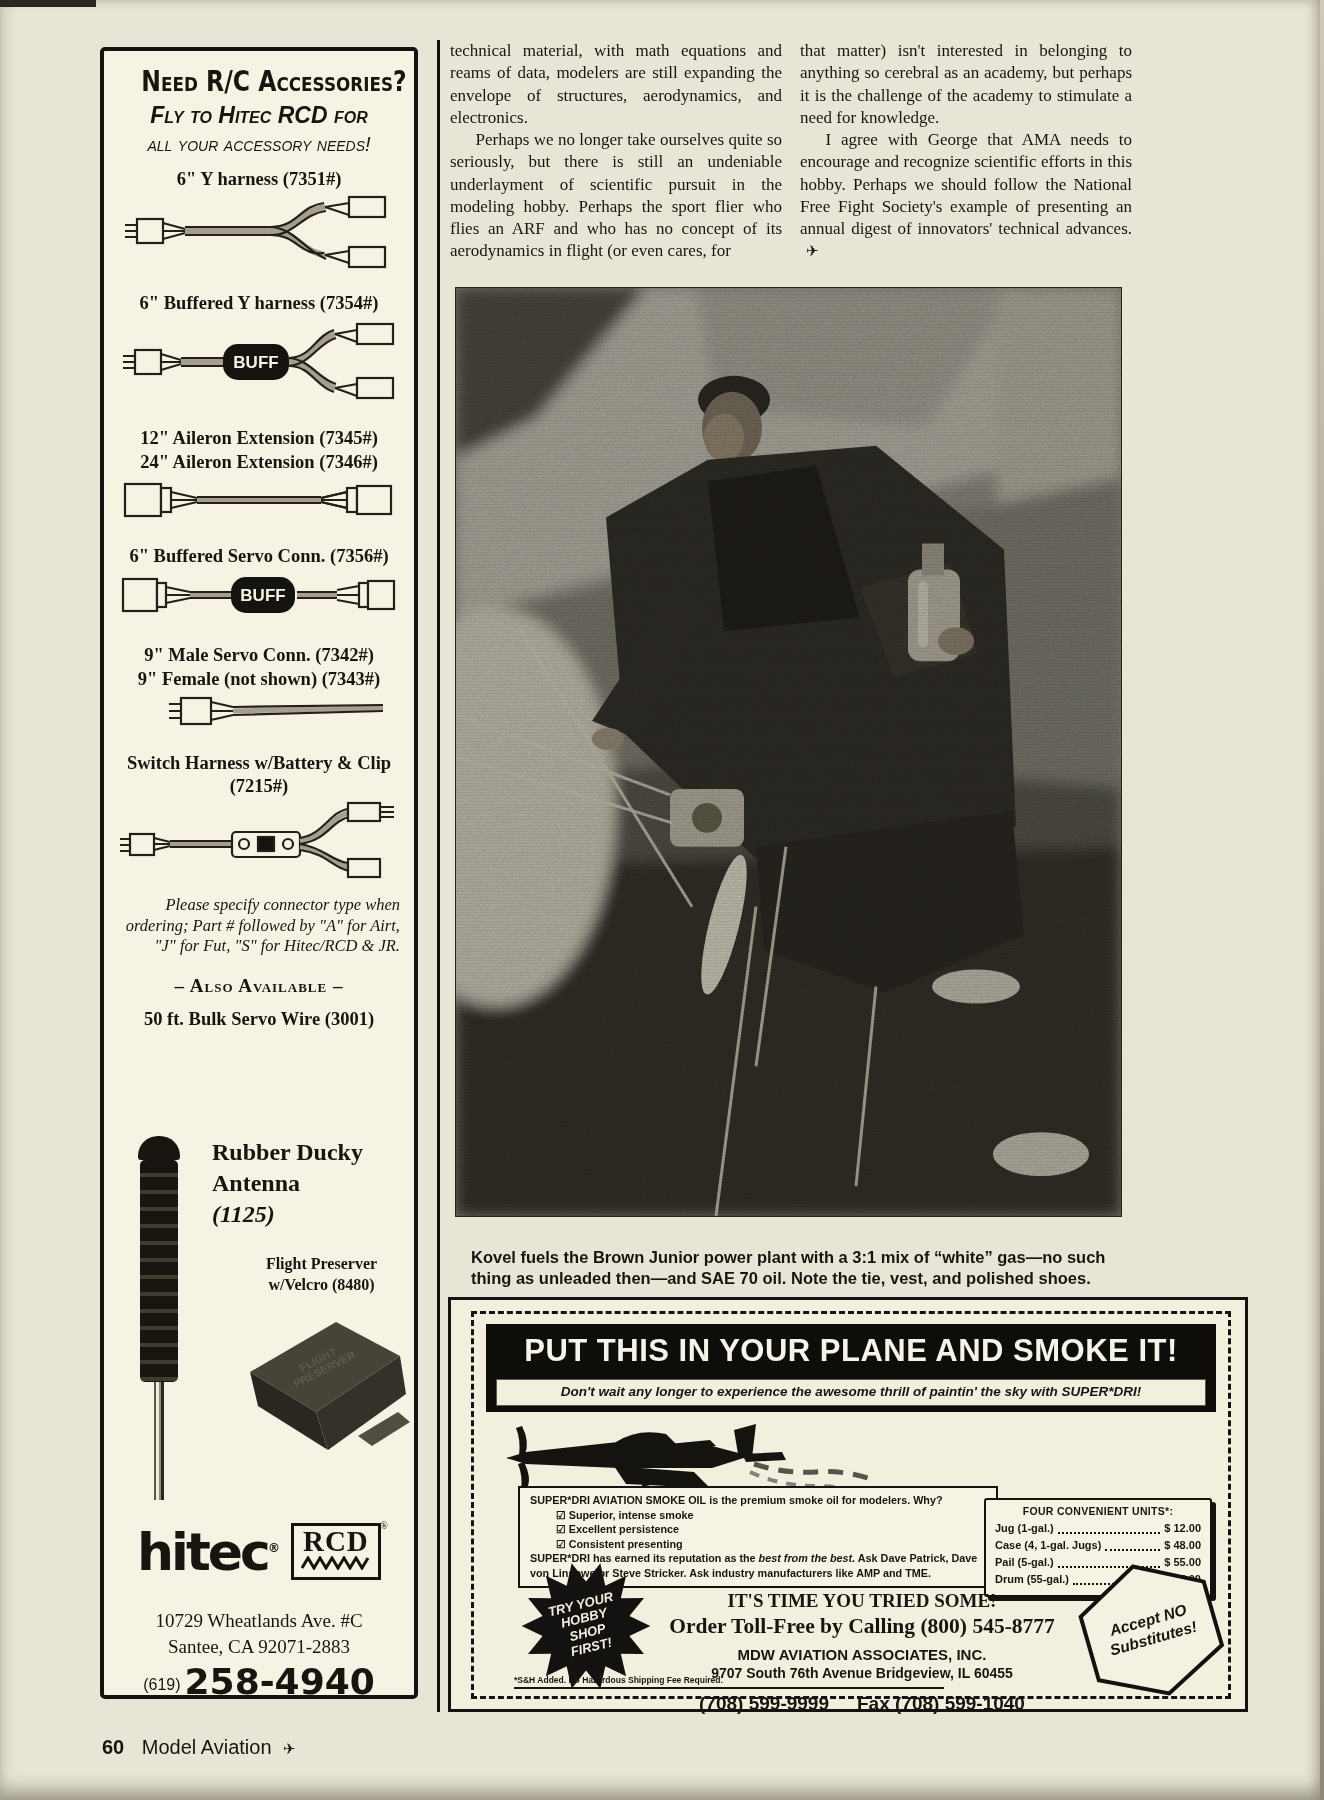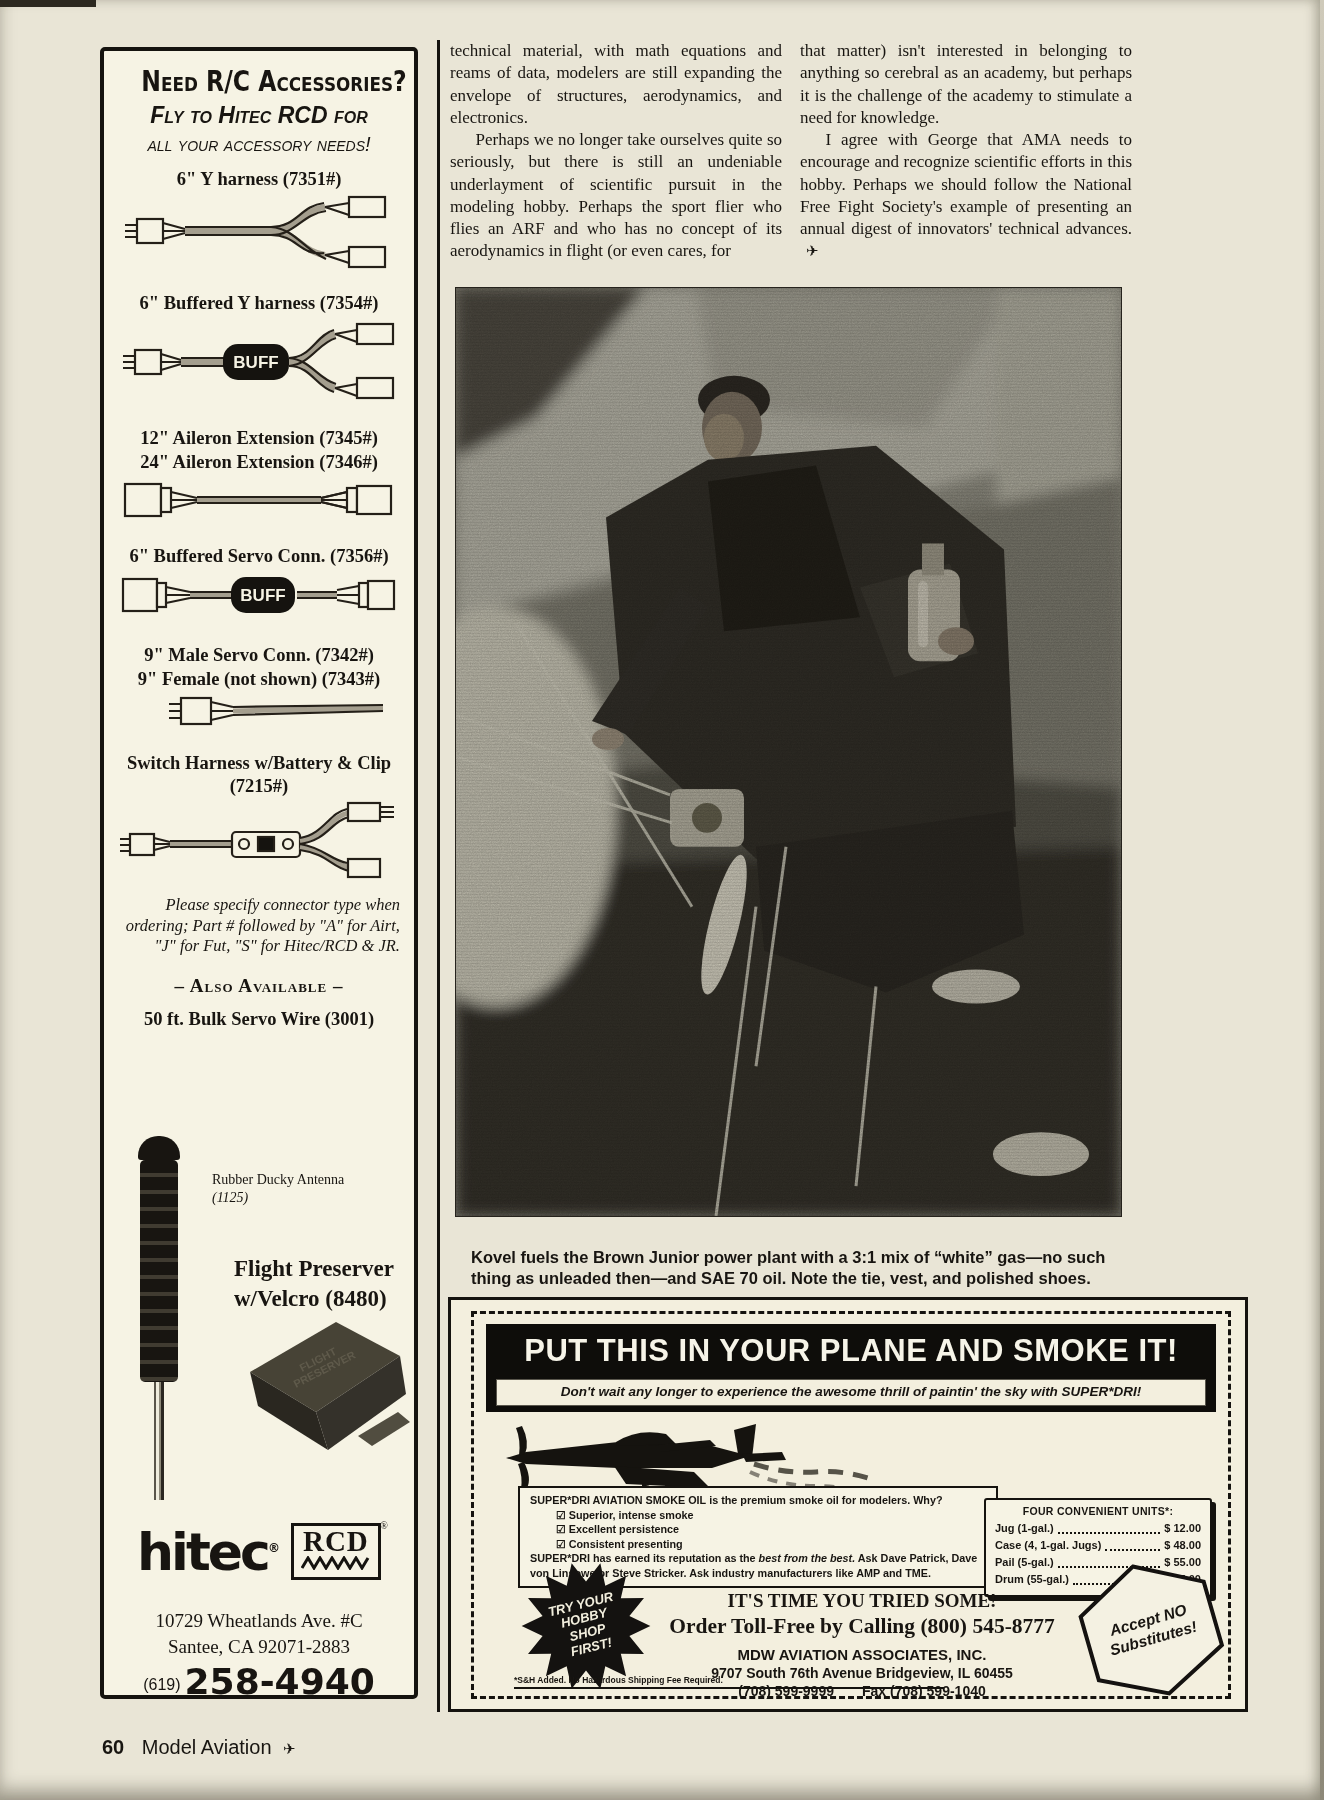--- a/index.html
+++ b/index.html
@@ -30,23 +30,23 @@
   .h-note{font-style:italic;font-size:16.5px;line-height:1.25;text-align:right;margin-top:14px;padding:0 2px;}
   .h-also{font-weight:700;font-variant:small-caps;font-size:19px;letter-spacing:1px;margin-top:18px;}
   .h-bulk{font-weight:600;font-size:18.5px;margin-top:12px;}
   .ant-sect{position:relative;height:470px;margin-top:10px;text-align:left;}
   .antenna{position:absolute;left:22px;top:96px;width:42px;}
   .ant-cap{width:42px;height:24px;background:#181511;border-radius:20px 20px 3px 3px;}
   .ant-body{width:38px;margin:0 auto;height:222px;border-radius:5px;
             background:repeating-linear-gradient(180deg,#181511 0 13px,#403b31 13px 17px);}
   .ant-rod{width:10px;height:118px;margin:0 auto;
            background:linear-gradient(90deg,#5a554a 0 2px,#efecdd 2px 5px,#8d8878 5px 7px,#2a2620 7px 10px);}
-  .ant-label{position:absolute;left:96px;top:131px;width:195px;font-weight:400;font-size:14px;line-height:1.3;}
-  .pres-label{position:absolute;left:118px;top:214px;width:175px;text-align:left;
-              font-weight:600;font-size:23px;line-height:1.3;}
+  .ant-label{position:absolute;left:96px;top:97px;width:195px;font-weight:700;font-size:24px;line-height:1.3;}
+  .pres-label{position:absolute;left:118px;top:214px;width:175px;text-align:center;
+              font-weight:600;font-size:16px;line-height:1.3;}
   .pres-svg{position:absolute;left:124px;top:274px;}
   .logo-row{display:flex;align-items:center;justify-content:center;gap:14px;margin-top:6px;height:72px;}
   .hitec-word{font-family:"DejaVu Sans",sans-serif;font-weight:800;font-size:52px;
               letter-spacing:-3px;line-height:1;}
   .hitec-reg{font-size:12px;vertical-align:18px;}
   .rcd-box{border:3px solid #15130f;padding:1px 7px 3px;text-align:center;background:#f6f3e4;position:relative;}
   .rcd-text{font-family:"Liberation Serif",serif;font-weight:700;font-size:29px;line-height:1;letter-spacing:1px;}
   .rcd-reg{position:absolute;right:-10px;top:-6px;font-size:10px;}
   .h-addr{font-size:19px;margin-top:20px;line-height:1.35;}
   .h-phone{margin-top:2px;}
@@ -103,21 +103,21 @@
   .why-box .it{font-style:italic;}
   .starburst{position:absolute;left:46px;top:246px;width:132px;height:132px;}
   .star-text{position:absolute;inset:0;display:flex;align-items:center;justify-content:center;
              transform:rotate(-14deg);color:#f3efde;font-family:"Liberation Sans",sans-serif;
              font-weight:700;font-style:italic;font-size:13px;line-height:1.12;text-align:center;white-space:pre-line;}
   .cta{position:absolute;left:168px;top:276px;width:440px;text-align:center;}
   .cta1{font-family:"Liberation Serif",serif;font-weight:700;font-size:19px;}
   .cta2{font-family:"Liberation Serif",serif;font-weight:700;font-size:21.5px;margin-top:2px;}
   .cta-co{font-family:"Liberation Sans",sans-serif;font-weight:700;font-size:15px;margin-top:7px;}
   .cta-addr{font-family:"Liberation Sans",sans-serif;font-weight:700;font-size:14px;margin-top:2px;}
-  .cta-tel{font-family:"Liberation Sans",sans-serif;font-weight:700;font-size:14px;margin-top:2px;}
+  .cta-tel{font-family:"Liberation Sans",sans-serif;font-weight:700;font-size:19px;margin-top:12px;}
   .cta-tel .gap{display:inline-block;width:28px;}
   .badge{position:absolute;left:604px;top:246px;width:146px;height:140px;transform:rotate(-16deg);}
   .badge-text{position:absolute;inset:0;display:flex;align-items:center;justify-content:center;
               font-family:"Liberation Sans",sans-serif;font-weight:700;font-style:italic;font-size:15.5px;
               line-height:1.2;text-align:center;white-space:pre-line;}
   .fine-print{position:absolute;left:40px;bottom:7px;font-family:"Liberation Sans",sans-serif;
               font-weight:700;font-size:8.5px;border-bottom:2px solid #15130f;padding-bottom:2px;width:430px;text-align:left;}
 
   
   .pagefooter{position:absolute;left:102px;top:1736px;font-family:"Liberation Sans",sans-serif;font-size:20px;}

